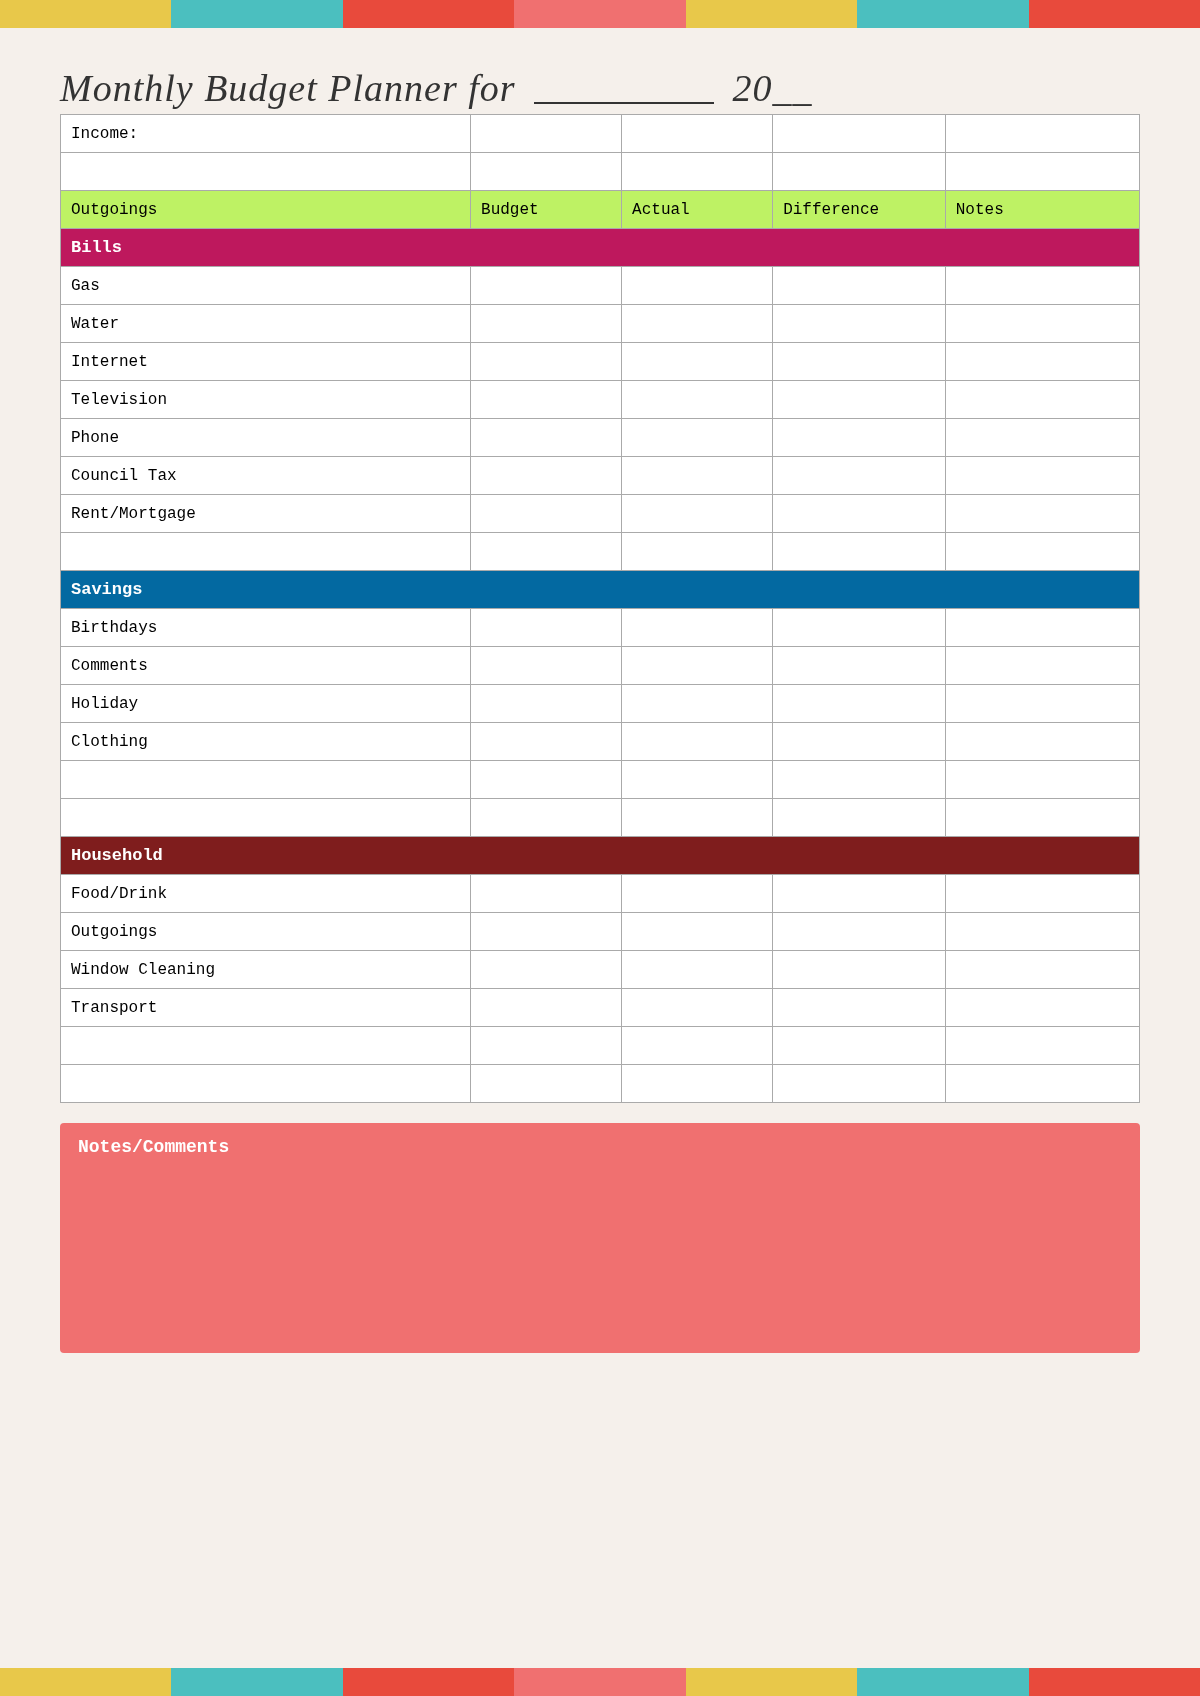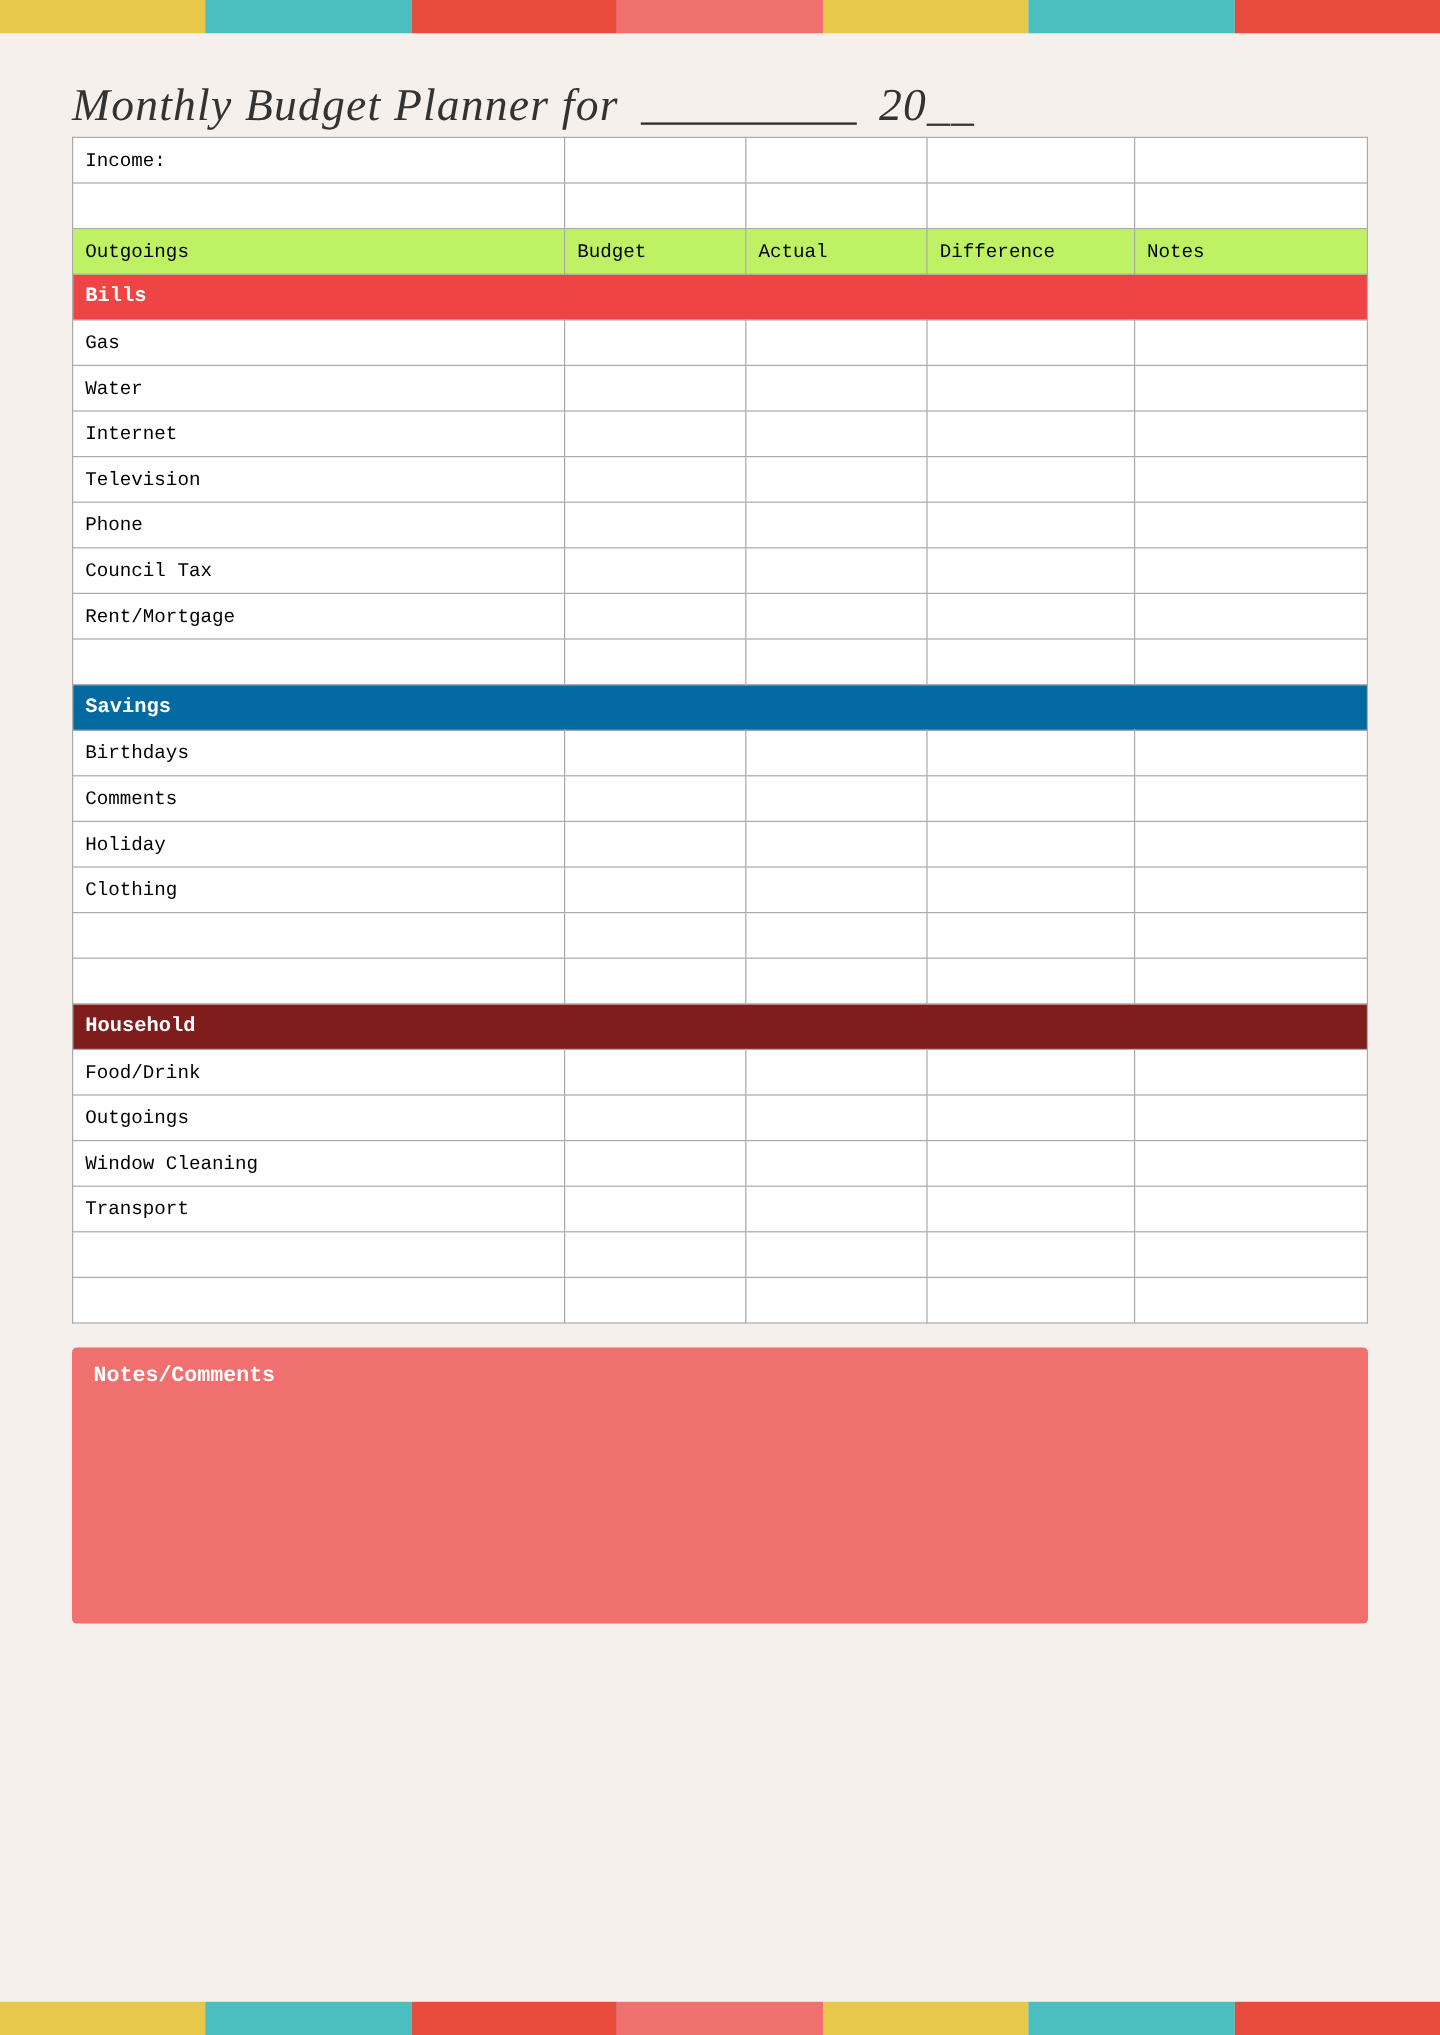--- a/index.html
+++ b/index.html
@@ -89,21 +89,21 @@
       font-weight: normal;
     }
 
     .category-header td {
       color: #fff;
       font-weight: bold;
       font-size: 17px;
       padding: 8px 10px;
     }
 
-    .bills-header td { background: #ef4444; }
+    .bills-header td { background: #be185d; }
     .savings-header td { background: #0369a1; color: #fff; }
     .household-header td { background: #7f1d1d; }
 
     .data-row td {
       background: #fff;
     }
 
     .empty-row td {
       background: #fff;
       height: 38px;

